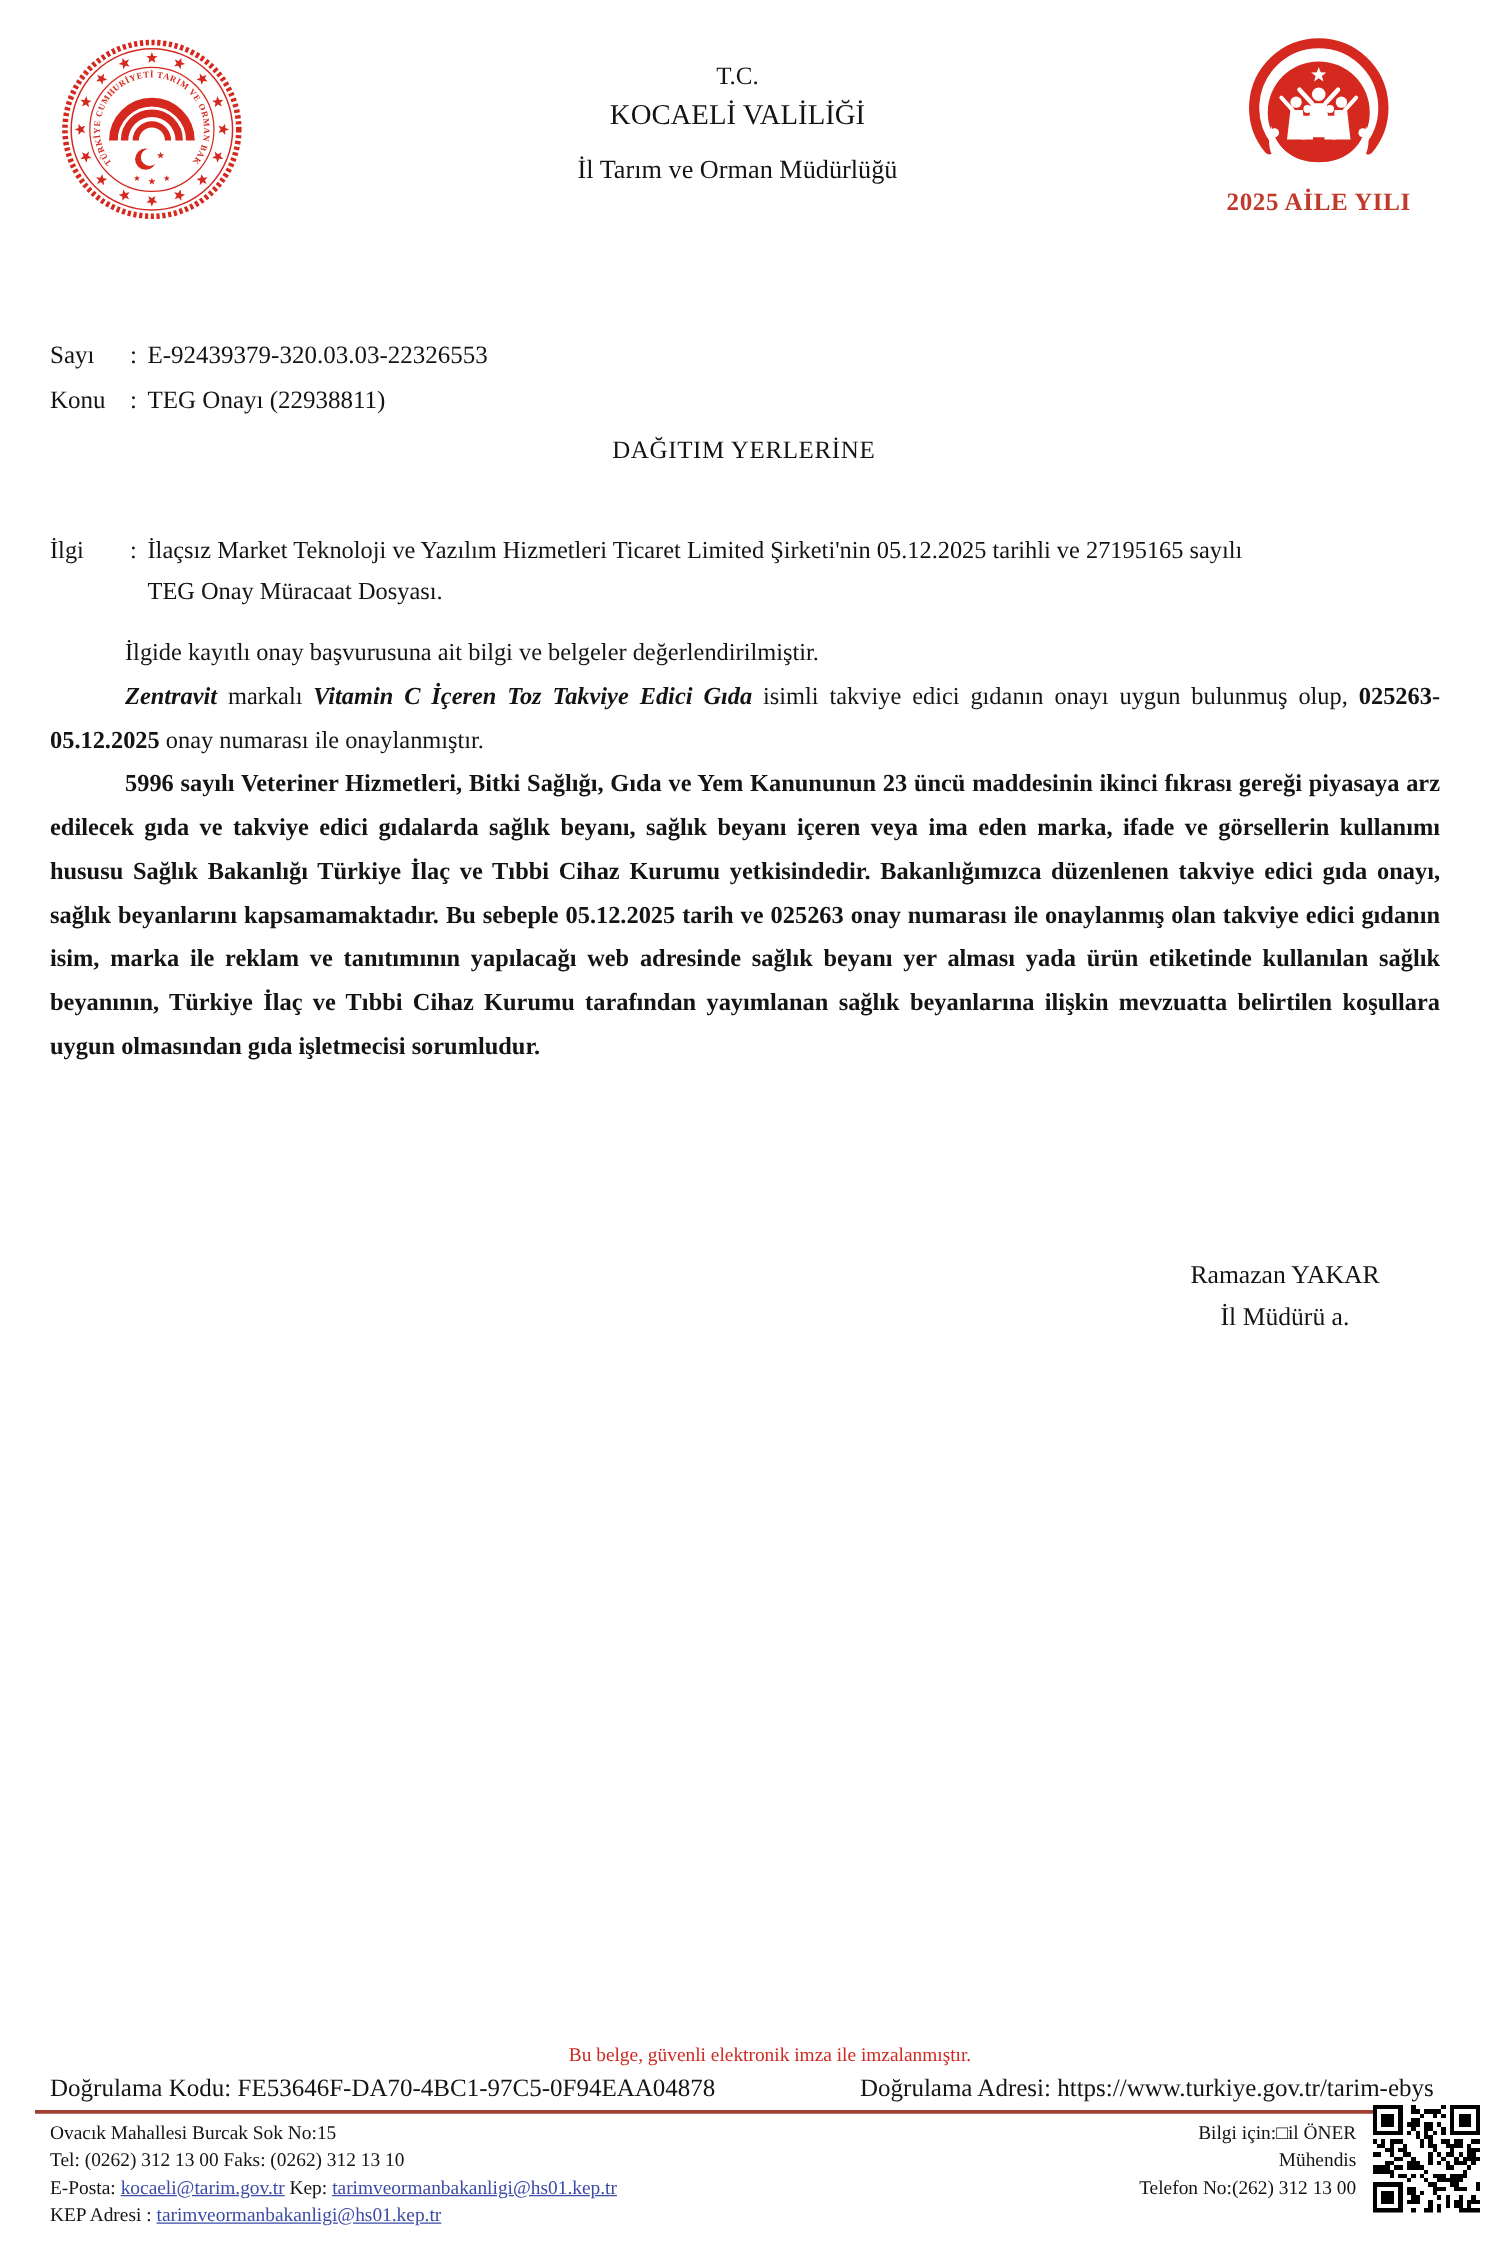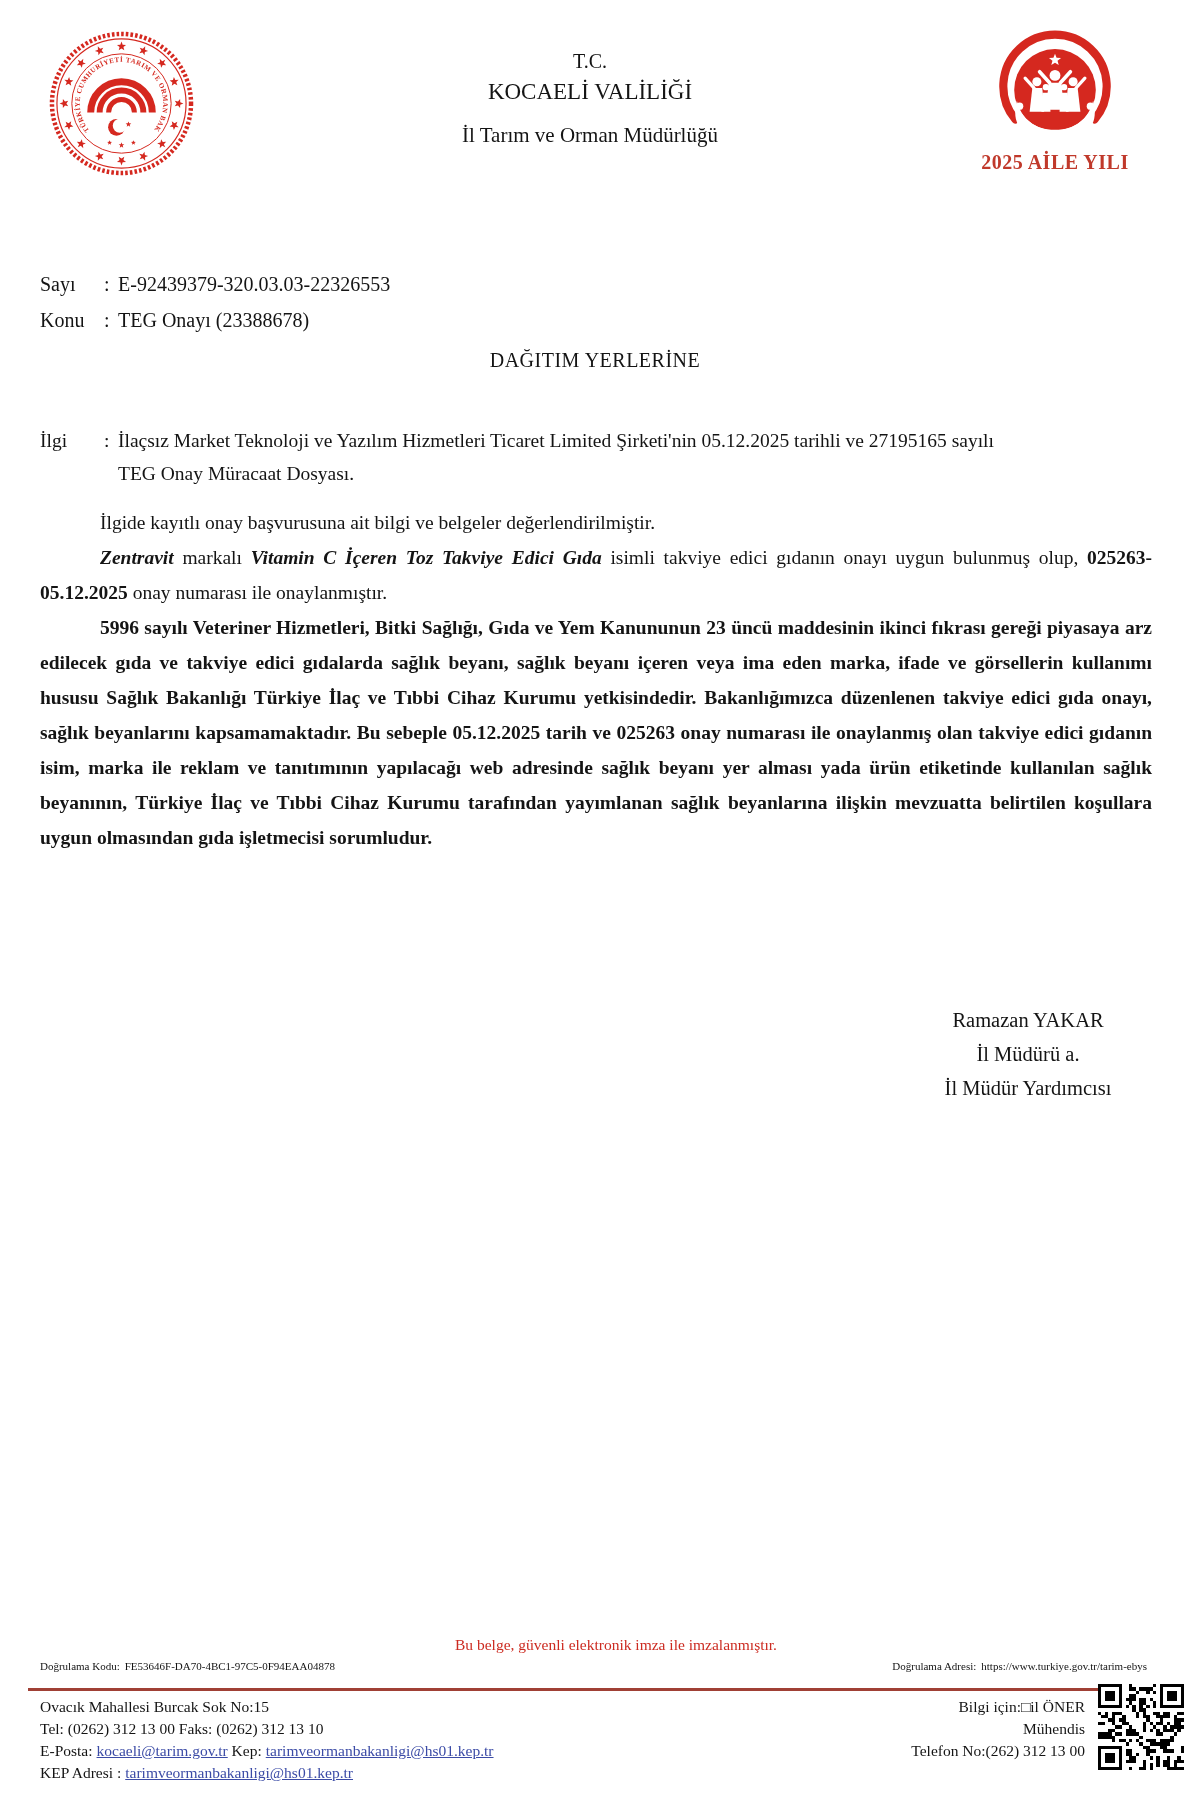--- a/index.html
+++ b/index.html
@@ -39,21 +39,21 @@
   .bi{font-weight:bold;font-style:italic;}
   .p3{font-weight:bold;}
 
   
   .signature{position:absolute;left:858px;top:1003px;width:340px;text-align:center;
              font-size:20.5px;line-height:34px;}
 
   
   .esign{position:absolute;left:0;right:0;top:1636px;text-align:center;color:#cc2b21;font-size:15.5px;padding-left:32px;}
   .verif{position:absolute;left:40px;right:48px;top:1660px;display:flex;
-         justify-content:space-between;font-size:11px;}
+         justify-content:space-between;font-size:20px;}
   .verif span{margin-right:5px;}
   .rule{position:absolute;left:28px;right:28px;top:1688px;height:3px;background:#a04035;}
   .addr{position:absolute;left:40px;top:1696px;font-size:15.5px;line-height:22px;}
   .info{position:absolute;right:115px;top:1696px;text-align:right;font-size:15.5px;line-height:22px;}
   .qr{position:absolute;right:16px;top:1684px;width:86px;height:86px;}
   a.lnk,.lnk{color:#3b4ba6;text-decoration:underline;cursor:pointer;}
   .lbl{margin-right:4px;}
 </style>
 </head>
 <body>
@@ -144,42 +144,41 @@
 
   <div class="meta">
     <div class="meta-row">
       <span class="meta-label">Sayı</span>
       <span class="meta-sep">:</span>
       <span class="meta-value">E-92439379-320.03.03-22326553</span>
     </div>
     <div class="meta-row">
       <span class="meta-label">Konu</span>
       <span class="meta-sep">:</span>
-      <span class="meta-value">TEG Onayı (23388678)</span>
+      <span class="meta-value">TEG Onayı (22938811)</span>
     </div>
   </div>
 
   <div class="recipient">DAĞITIM YERLERİNE</div>
 
   <div class="reference">
     <span class="ref-label">İlgi</span>
     <span class="ref-sep">:</span>
     <span class="ref-text">İlaçsız Market Teknoloji ve Yazılım Hizmetleri Ticaret Limited Şirketi'nin 05.12.2025 tarihli ve 27195165 sayılı TEG Onay Müracaat Dosyası.</span>
   </div>
 
   <div class="body">
     <p class="no-just">İlgide kayıtlı onay başvurusuna ait bilgi ve belgeler değerlendirilmiştir.</p>
     <p><span class="bi">Zentravit</span><span> markalı </span><span class="bi">Vitamin C İçeren Toz Takviye Edici Gıda</span><span> isimli takviye edici gıdanın onayı uygun bulunmuş olup, </span><span class="b">025263-05.12.2025</span><span> onay numarası ile onaylanmıştır.</span></p>
     <p class="p3">5996 sayılı Veteriner Hizmetleri, Bitki Sağlığı, Gıda ve Yem Kanununun 23 üncü maddesinin ikinci fıkrası gereği piyasaya arz edilecek gıda ve takviye edici gıdalarda sağlık beyanı, sağlık beyanı içeren veya ima eden marka, ifade ve görsellerin kullanımı hususu Sağlık Bakanlığı Türkiye İlaç ve Tıbbi Cihaz Kurumu yetkisindedir. Bakanlığımızca düzenlenen takviye edici gıda onayı, sağlık beyanlarını kapsamamaktadır.  Bu sebeple 05.12.2025 tarih ve 025263 onay numarası ile onaylanmış olan takviye edici gıdanın isim, marka ile reklam ve tanıtımının yapılacağı web adresinde sağlık beyanı yer alması yada ürün etiketinde kullanılan sağlık beyanının, Türkiye İlaç ve Tıbbi Cihaz Kurumu tarafından yayımlanan sağlık beyanlarına ilişkin mevzuatta belirtilen koşullara uygun olmasından gıda işletmecisi sorumludur.</p>
   </div>
 
   <div class="signature">
     <div>Ramazan YAKAR</div>
     <div>İl Müdürü a.</div>
-    <div>İl Müdür Yardımcısı</div>
   </div>
 
   <div class="esign">Bu belge, güvenli elektronik imza ile imzalanmıştır.</div>
 
   <div class="verif">
     <div>
       <span class="lbl">Doğrulama Kodu:</span><span>FE53646F-DA70-4BC1-97C5-0F94EAA04878</span>
     </div>
     <div>
       <span class="lbl">Doğrulama Adresi:</span><span>https://www.turkiye.gov.tr/tarim-ebys</span>

